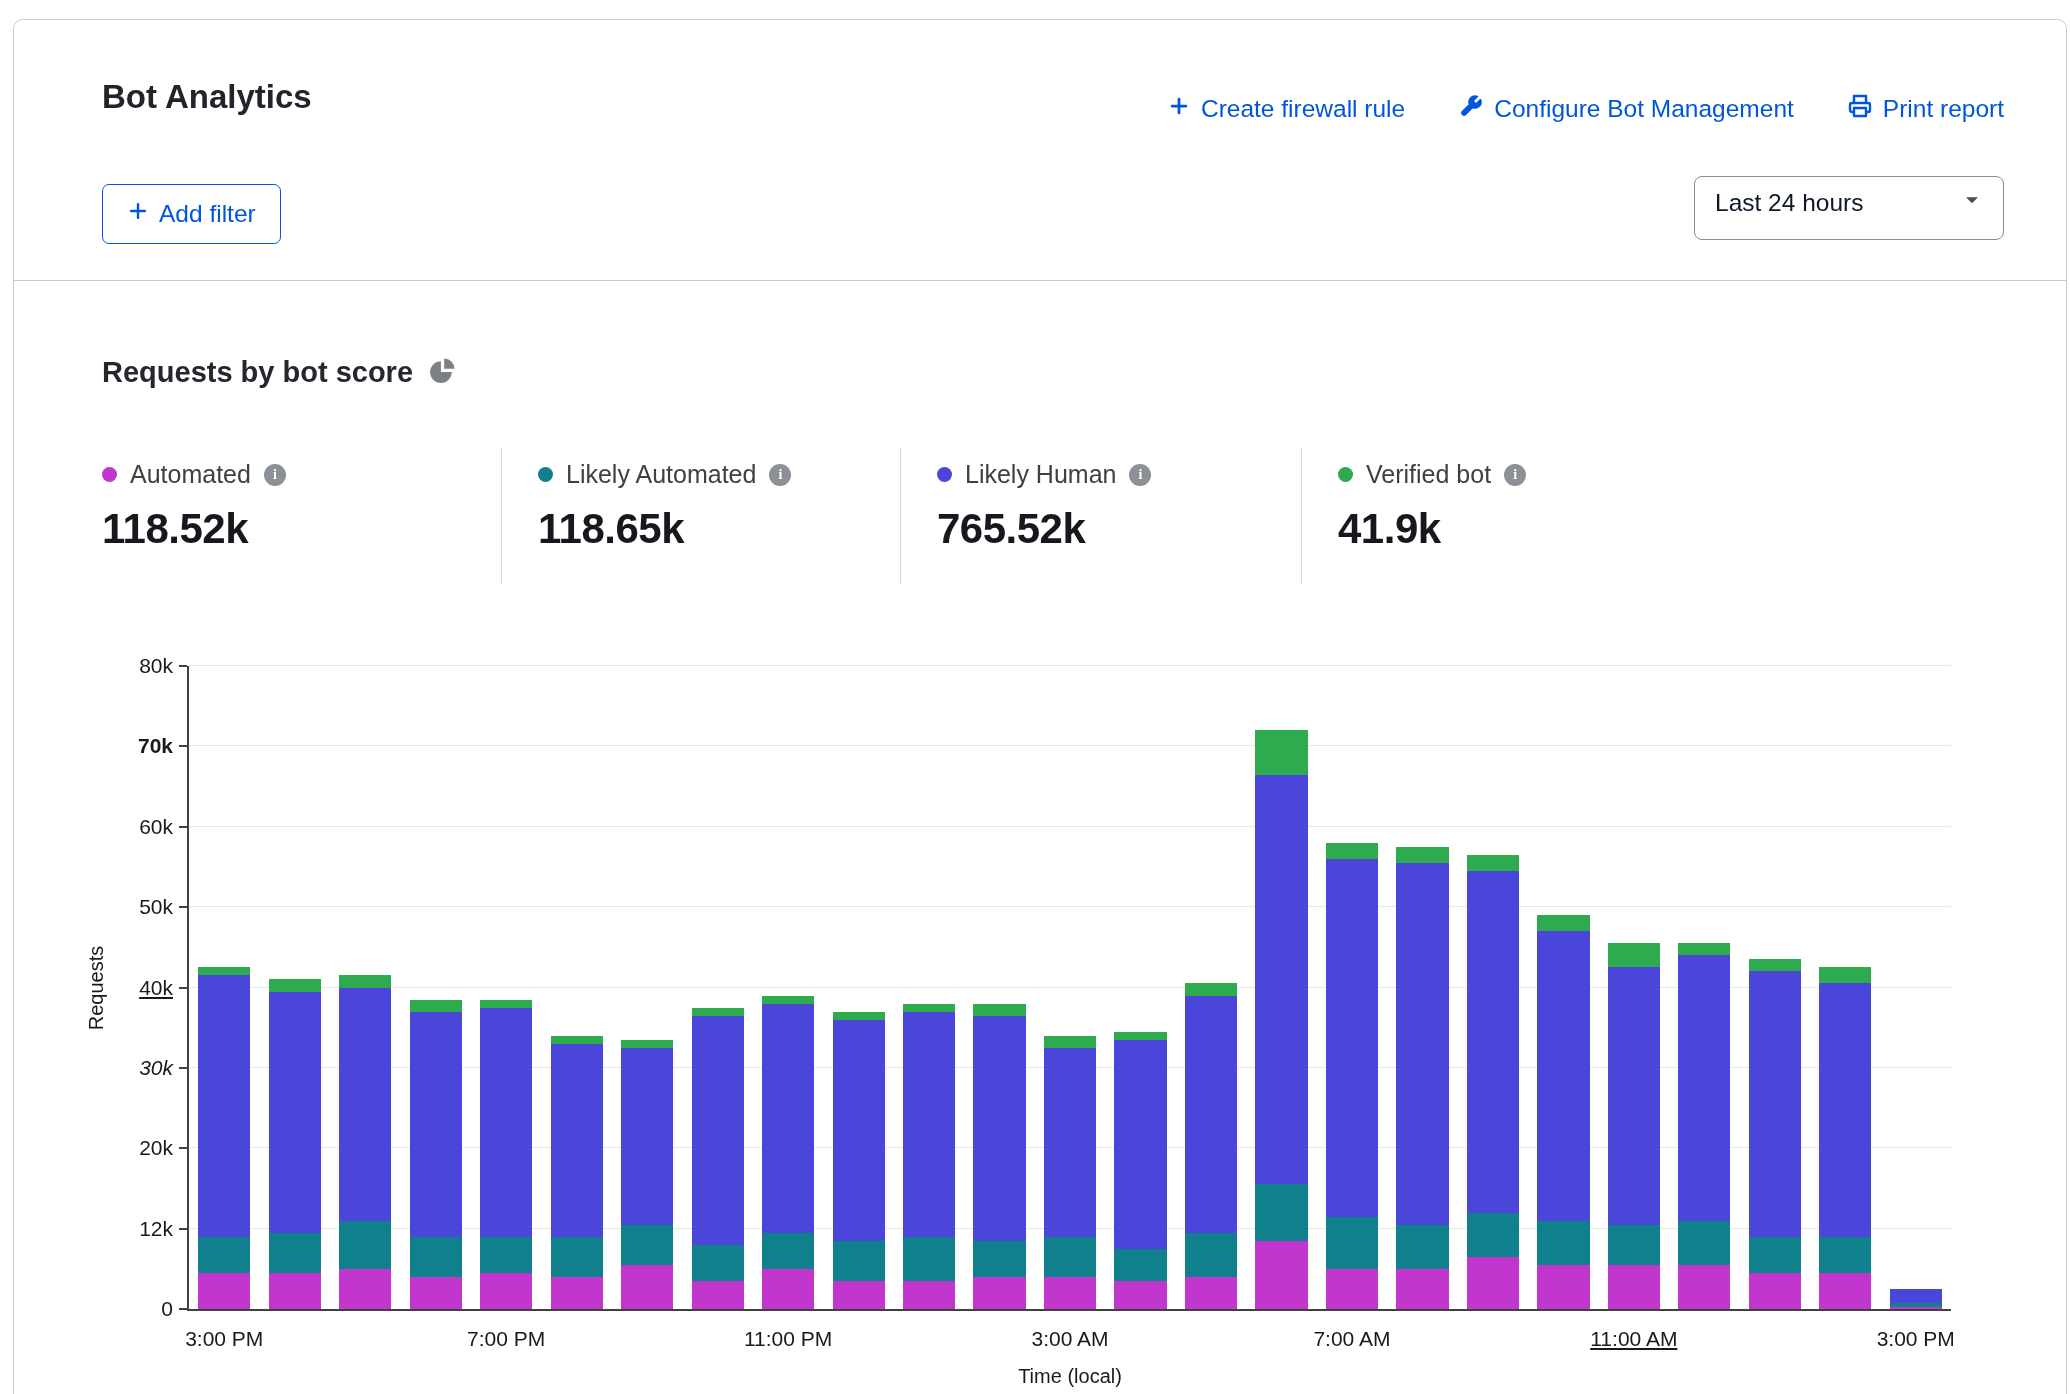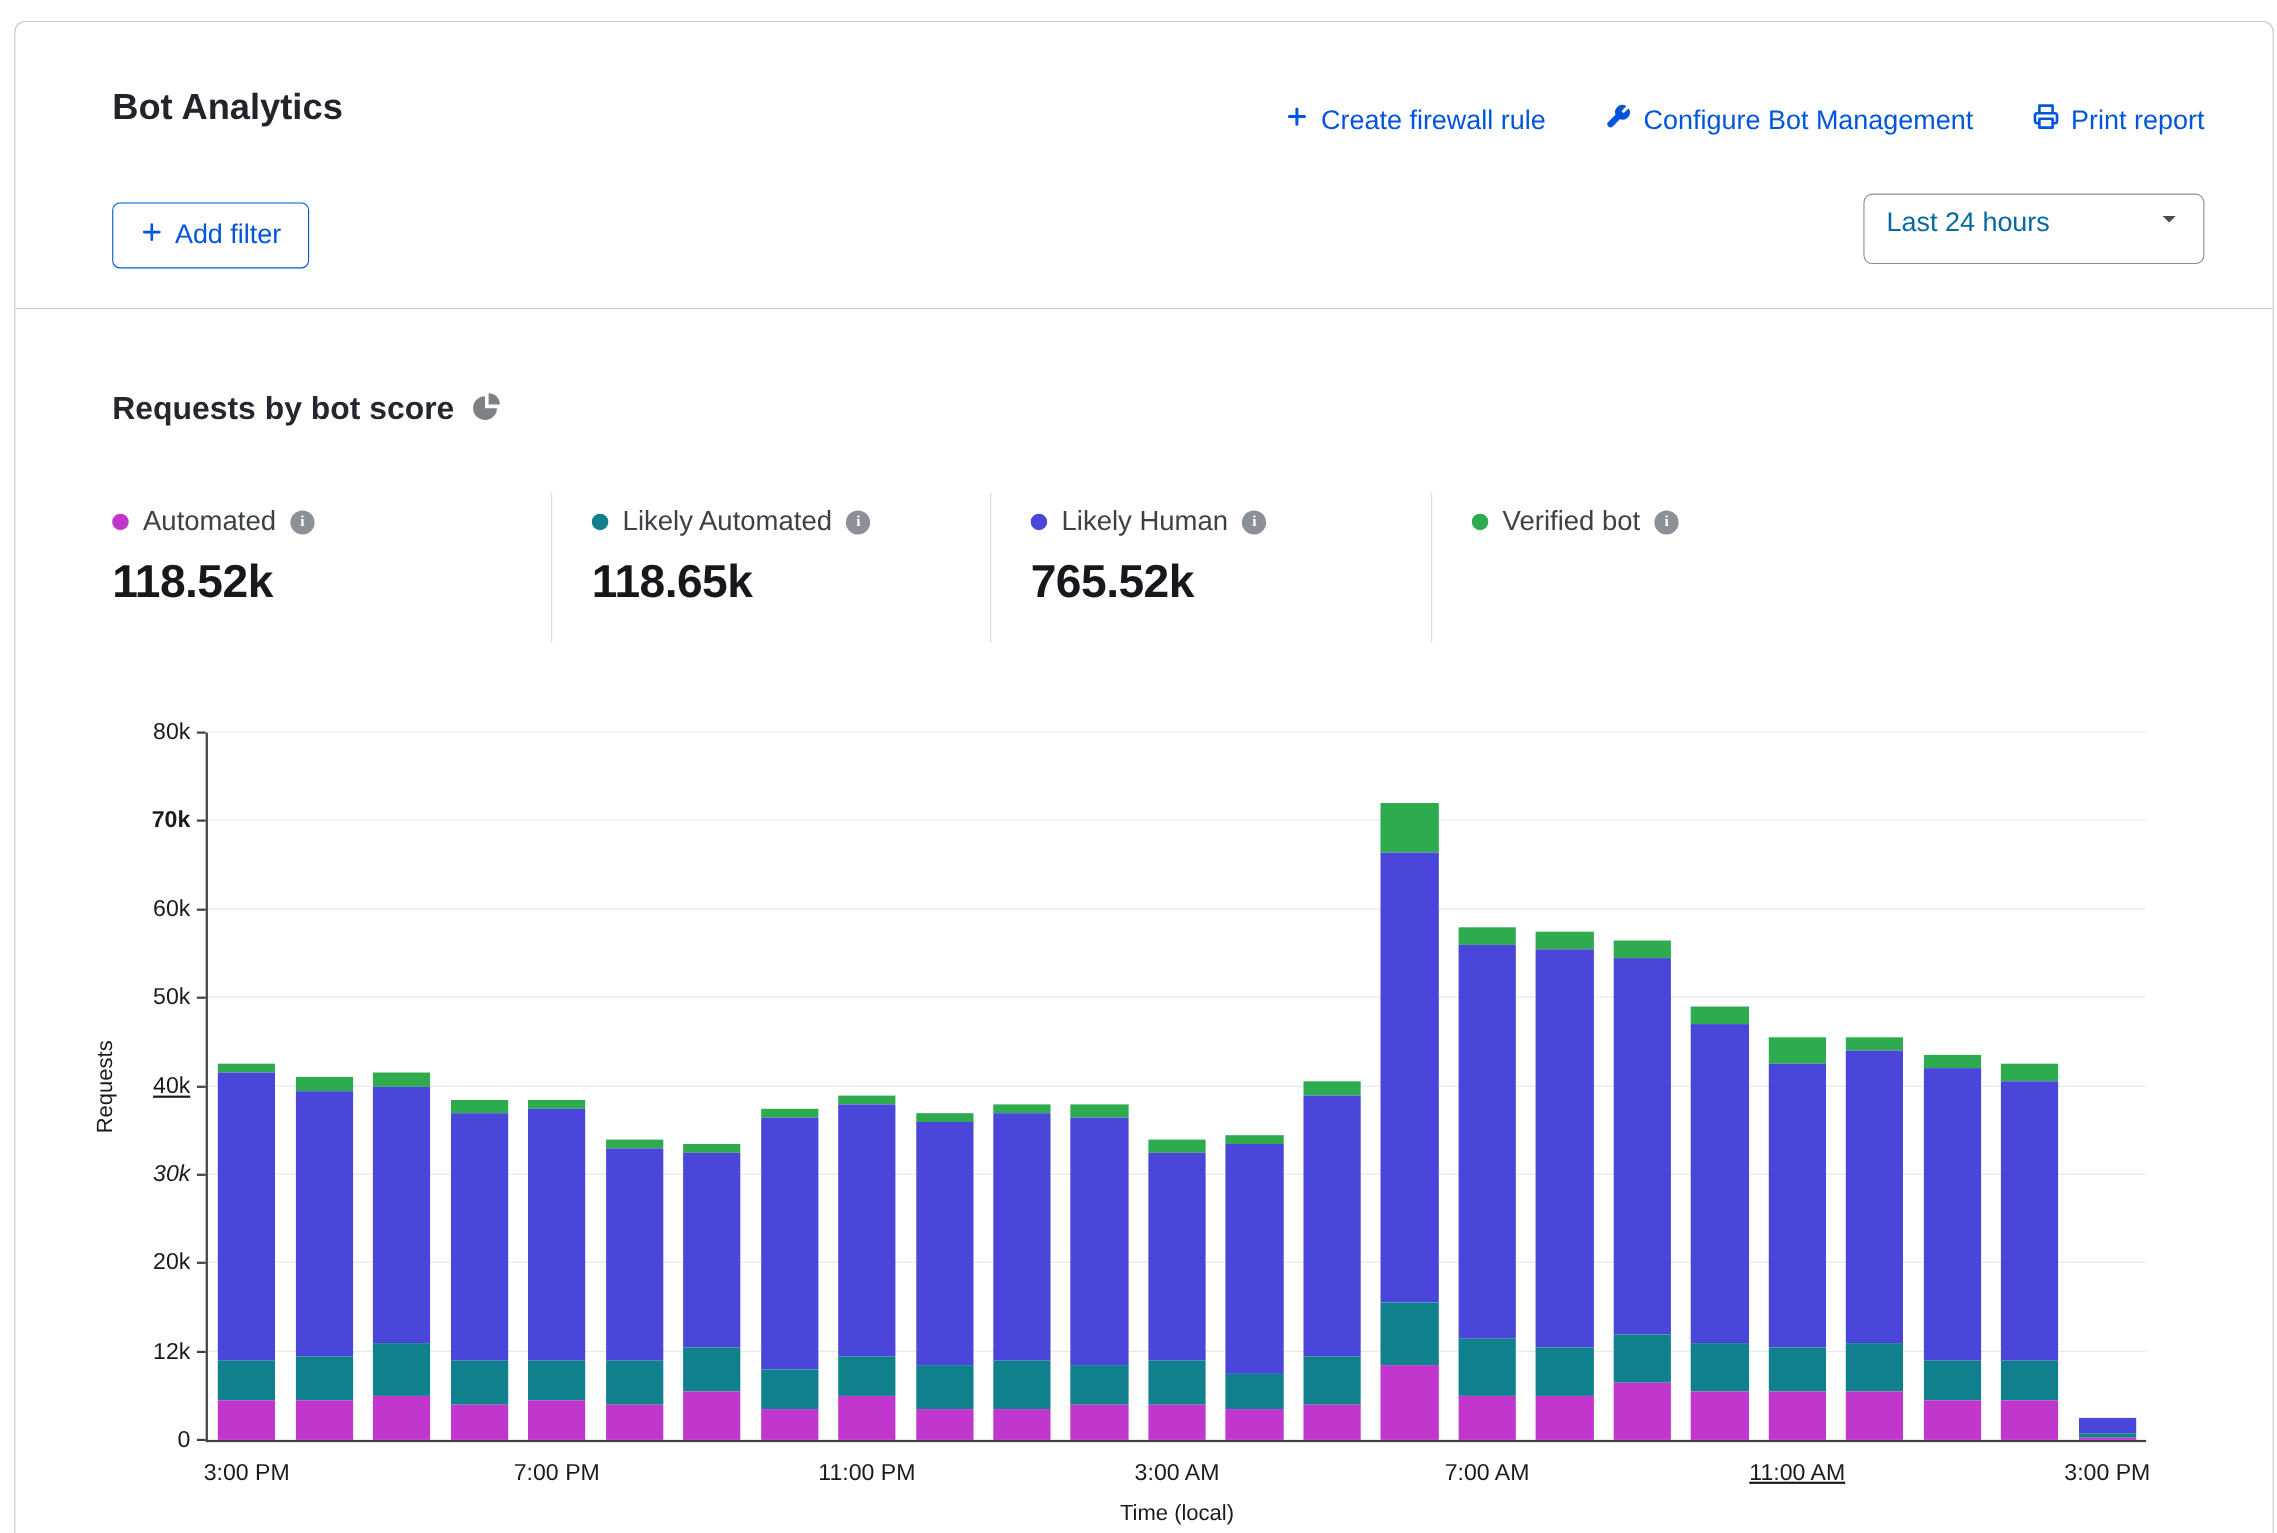--- a/index.html
+++ b/index.html
@@ -18,21 +18,21 @@
                  text-decoration:none; cursor:pointer; white-space:nowrap; }
   .action-link svg { flex:none; }
 
   .add-filter-btn { position:absolute; left:88px; top:164px; display:flex; align-items:center; gap:10px;
                     height:60px; padding:0 24px; background:#fff; border:1px solid #0055dc; border-radius:7px;
                     color:#0055dc; font-size:24.5px; font-weight:500; cursor:pointer; font-family:inherit; }
 
   .time-select { position:absolute; right:62px; top:156px; width:310px; height:64px;
                  border:1px solid #8d8d8d; border-radius:8px; background:#fff;
                  display:flex; align-items:center; justify-content:space-between;
-                 padding:0 18px 11px 20px; font-size:24.5px; color:#0369a1; cursor:pointer; }
+                 padding:0 18px 11px 20px; font-size:24.5px; color:#0f172a; cursor:pointer; }
 
   
   .section-title-row { position:absolute; left:88px; top:336px; display:flex; align-items:center; gap:16px; }
   .section-title { font-size:29px; font-weight:700; color:#24272d; }
 
   .stats { position:absolute; left:88px; top:428px; display:flex; }
   .stat { height:136px; padding-top:12px; }
   .stat + .stat { border-left:1px solid #d9d9d9; padding-left:36px; }
   .stat-label-row { display:flex; align-items:center; gap:13px; }
   .dot { width:15px; height:15px; border-radius:50%; flex:none; }
@@ -147,20 +147,21 @@
           <span class="info-icon">i</span>
         </div>
         <div class="stat-value">765.52k</div>
       </div>
       <div class="stat" style="width:330px;">
         <div class="stat-label-row">
           <span class="dot" style="background: rgb(47, 171, 79);"></span>
           <span class="stat-label">Verified bot</span>
           <span class="info-icon">i</span>
         </div>
+        <div class="stat-value">41.9k</div>
       </div>
     </div>
 
     <div class="plot">
       <div>
           <div class="gridline" style="bottom: 12.5%;"></div>
           <div class="gridline" style="bottom: 25%;"></div>
           <div class="gridline" style="bottom: 37.5%;"></div>
           <div class="gridline" style="bottom: 50%;"></div>
           <div class="gridline" style="bottom: 62.5%;"></div>

